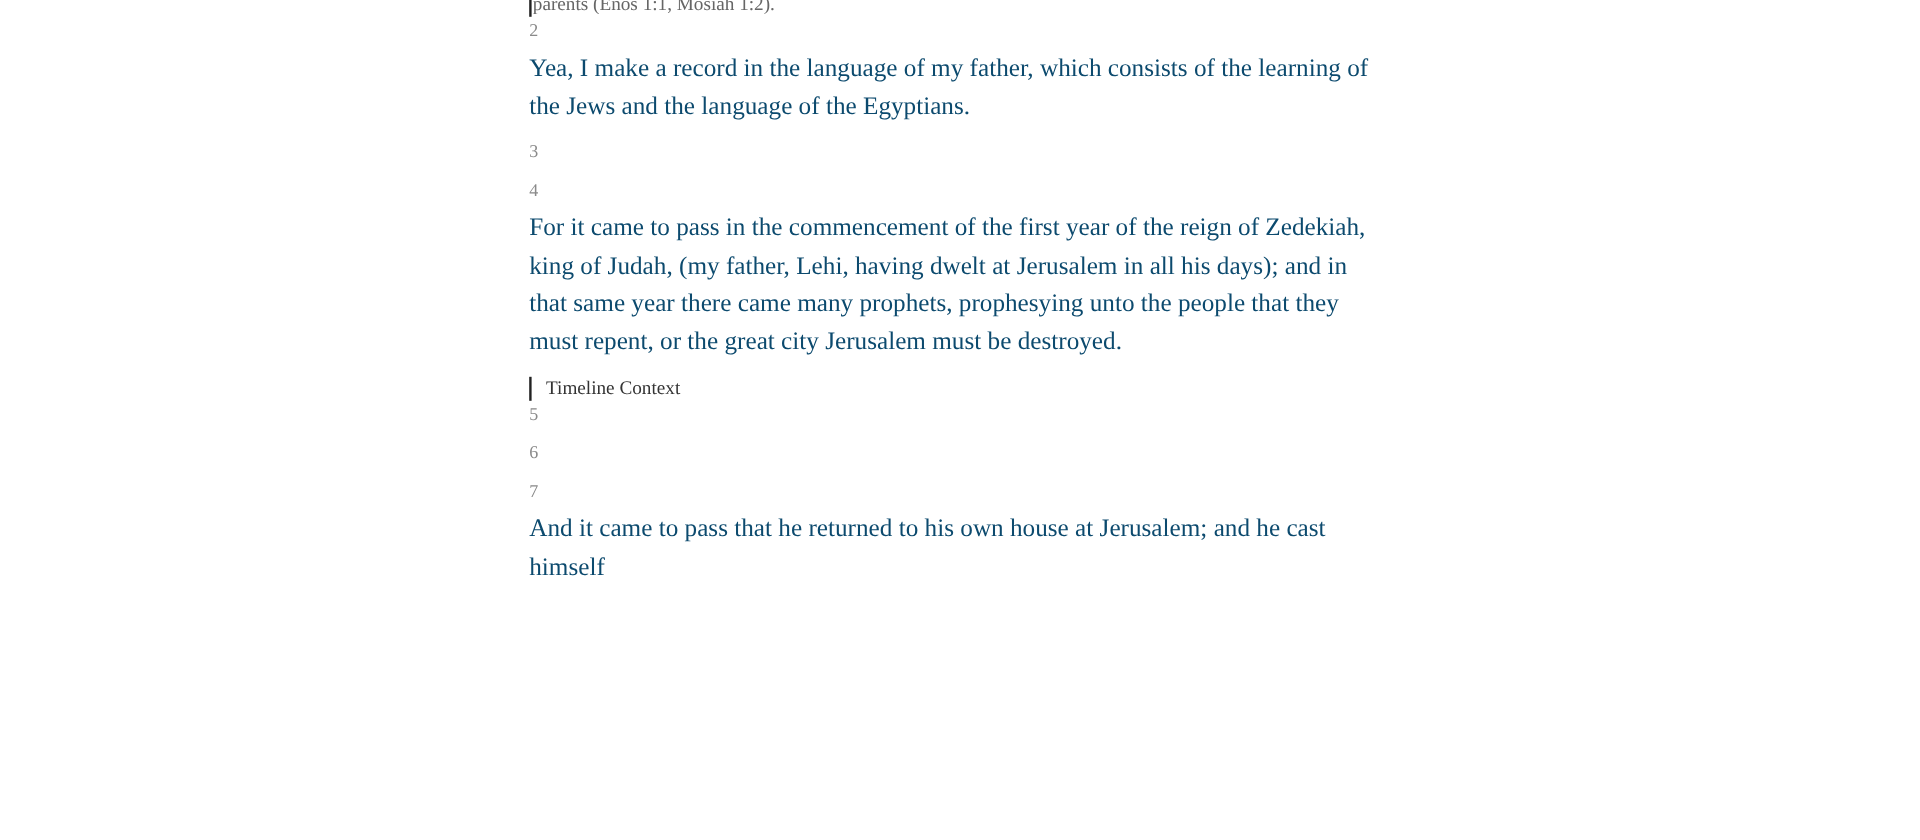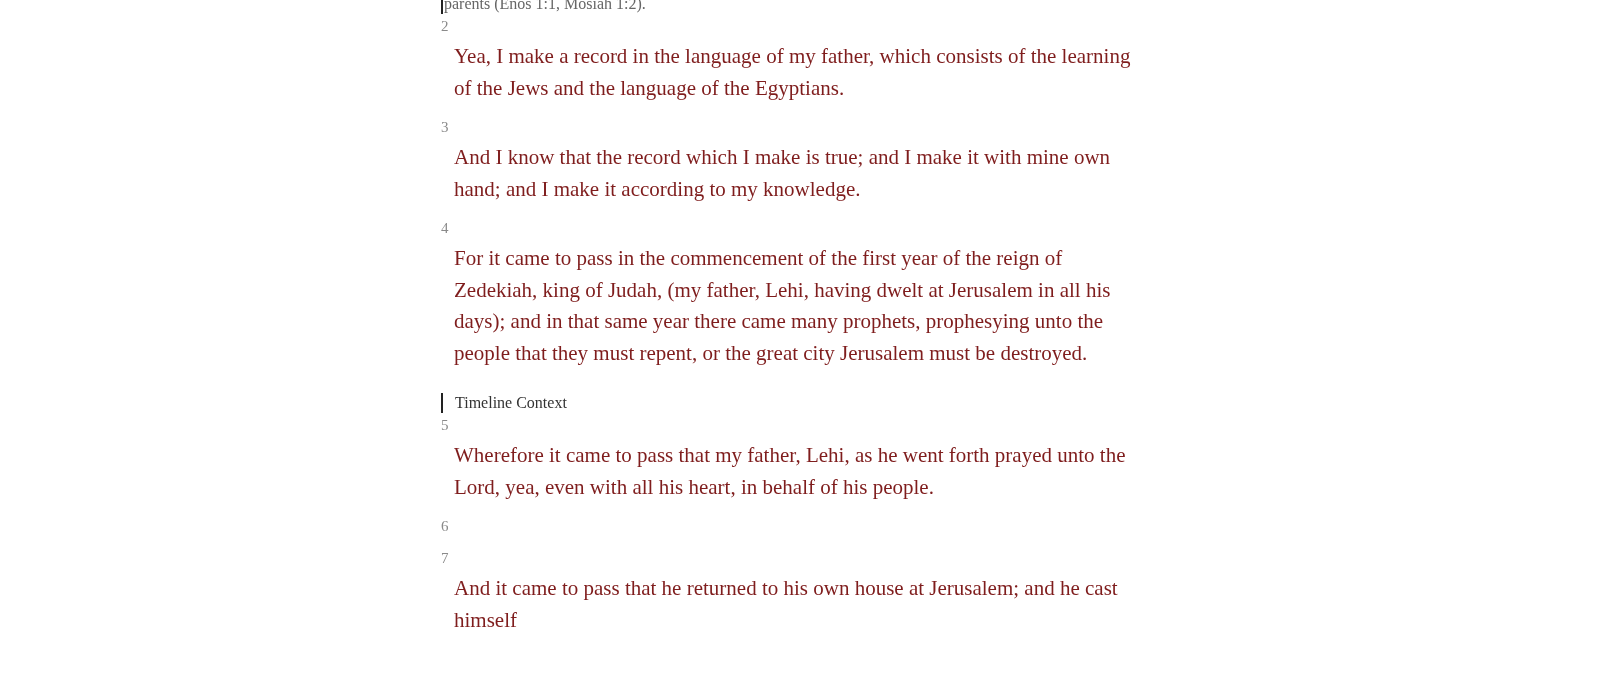--- a/index.html
+++ b/index.html
@@ -21,62 +21,60 @@
     width: 700px;
   }
   .note {
     border-left: 2px solid #222;
     padding-left: 1px;
     font-size: 16px;
     line-height: 20px;
     margin-left: 0;
   }
   .note.top { color: #666; }
-  .note.context { color: #333; margin-top: 24px; padding-left: 12px; }
+  .note.context { color: #333; margin-top: 14px; padding-left: 12px; }
   .verse-num {
     font-size: 15px;
     color: #8a8a8a;
     line-height: 18px;
     margin-top: 3px;
   }
   .verse-text {
     font-size: 21px;
     line-height: 31.5px;
-    color: #7f1d1d;
-    margin: 6px 0 0 13px;
+    color: #0c4a6e;
+    margin: 6px 0 0 0;
   }
   .verse { margin-bottom: 14px; }
   .verse.after-note { margin-top: 0; }
 </style>
 </head>
 <body>
 
 <div class="column">
   <div class="note top">parents (Enos 1:1, Mosiah 1:2).</div>
 
   <div class="verse">
     <div class="verse-num">2</div>
     <p class="verse-text">Yea, I make a record in the language of my father, which consists of the learning of the Jews and the language of the Egyptians.</p>
   </div>
 
   <div class="verse">
     <div class="verse-num">3</div>
-    <p class="verse-text">And I know that the record which I make is true; and I make it with mine own hand; and I make it according to my knowledge.</p>
   </div>
 
   <div class="verse">
     <div class="verse-num">4</div>
     <p class="verse-text">For it came to pass in the commencement of the first year of the reign of Zedekiah, king of Judah, (my father, Lehi, having dwelt at Jerusalem in all his days); and in that same year there came many prophets, prophesying unto the people that they must repent, or the great city Jerusalem must be destroyed.</p>
   </div>
 
   <div class="note context">Timeline Context</div>
 
   <div class="verse after-note">
     <div class="verse-num">5</div>
-    <p class="verse-text">Wherefore it came to pass that my father, Lehi, as he went forth prayed unto the Lord, yea, even with all his heart, in behalf of his people.</p>
   </div>
 
   <div class="verse">
     <div class="verse-num">6</div>
   </div>
 
   <div class="verse">
     <div class="verse-num">7</div>
     <p class="verse-text">And it came to pass that he returned to his own house at Jerusalem; and he cast himself</p>
   </div>

